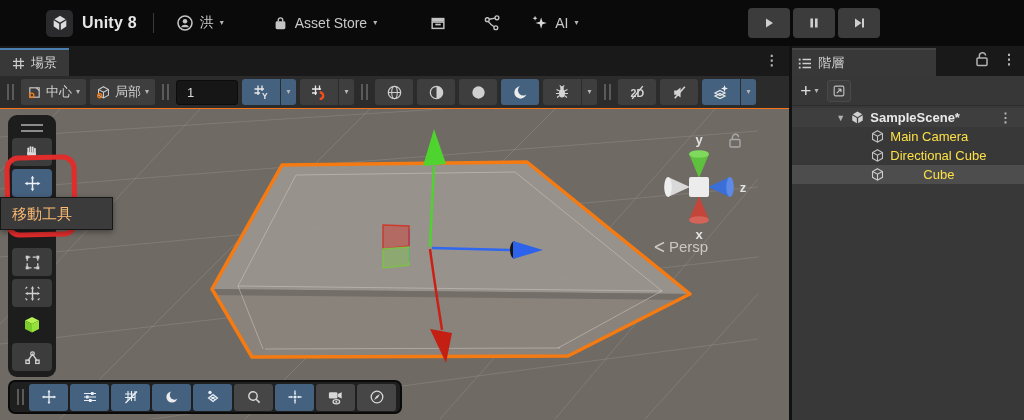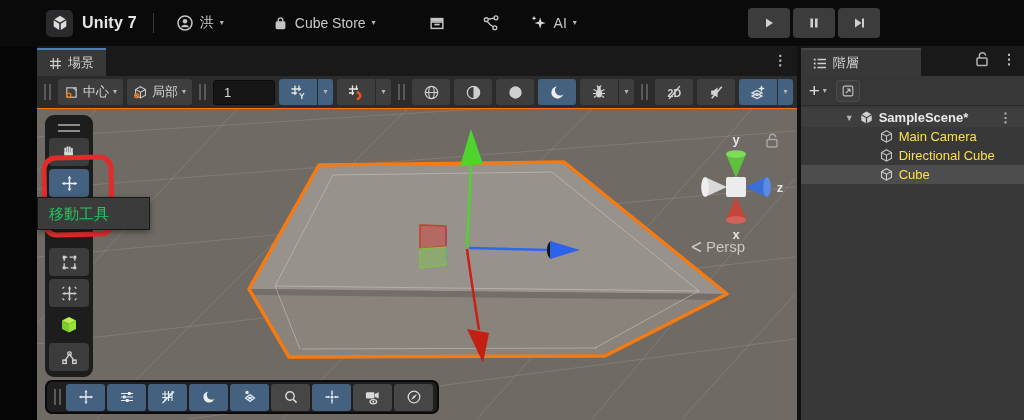--- a/index.html
+++ b/index.html
@@ -15,21 +15,21 @@
   .app-title { margin-left:9px; font-size:16px; font-weight:bold; color:#e6e6e6; letter-spacing:.2px;}
   .tb-sep { width:1px; height:20px; background:#3a3a3a; margin-left:16px; }
   .tb-item { display:flex; align-items:center; gap:6px; font-size:14px; color:#c9c9c9; cursor:default;}
   .caret { font-size:8px; color:#b5b5b5; line-height:1; }
   .play-controls { position:absolute; left:748px; top:8px; display:flex; gap:3px; }
   .pc-btn { width:42px; height:30px; background:#3c3c3c; border-radius:4px;
     display:flex; align-items:center; justify-content:center; }
 
   
   .workspace { position:absolute; top:46px; left:0; width:1024px; height:374px; display:flex; }
-  .scene-panel { width:892px; display:flex; flex-direction:column; background:#191919;margin-left:37px; }
+  .scene-panel { width:892px; display:flex; flex-direction:column; background:#191919; }
   .panel-divider { width:4px; background:#121212; }
   .hier-panel { width:262px; display:flex; flex-direction:column; background:#383838; }
 
   .tabrow { height:30px; background:#191919; position:relative; display:flex; align-items:flex-end; }
   .tab { height:28px; padding:0 12px; background:#383838; border-top:2px solid #4c7fae;
     display:flex; align-items:center; gap:6px; font-size:13px; color:#d8d8d8; }
   .tab.noaccent { border-top:2px solid #454545; }
   .tab-menu-dots { position:absolute; right:10px; top:6px; font-size:14px; color:#b5b5b5; font-weight:bold;}
   .hier-right-icons { position:absolute; right:8px; top:5px; display:flex; gap:12px; align-items:center;}
 
@@ -61,21 +61,21 @@
   .pal-handle { margin:9px auto 0; width:22px; height:8px;
     border-top:2px solid #8b8b8b; border-bottom:2px solid #8b8b8b; }
   .pal-btn { position:absolute; left:4px; width:40px; height:28px; background:#3c3c3c;
     border-radius:4px; display:flex; align-items:center; justify-content:center; }
   .pal-btn.sel { background:#44617f; }
   .pal-btn.plain { background:transparent; }
 
   .red-annotation { position:absolute; left:5px; top:46px; width:72px; height:82px;
     border:5px solid #e12c2c; border-radius:14px; z-index:40; transform:rotate(-1deg); }
   .tooltip { position:absolute; left:0; top:88px; width:113px; height:33px; background:#3b3b3b;
-    border:1px solid #171717; color:#22c55e; font-size:15px; line-height:31px; padding-left:11px;
+    border:1px solid #171717; color:#fdba74; font-size:15px; line-height:31px; padding-left:11px;
     z-index:50; box-shadow:0 2px 6px rgba(0,0,0,.4); }
 
   
   .bottom-toolbar { position:absolute; left:8px; top:271px; width:394px; height:34px;
     background:#1f1f1f; border:2px solid #0a0a0a; border-radius:7px; display:flex;
     align-items:center; padding:0 4px; gap:2px; z-index:30; }
   .bt-btn { width:39px; height:27px; border-radius:3px; display:flex; align-items:center; justify-content:center; }
   .bt-blue { background:#44617f; } .bt-gray { background:#464646; }
 
   
@@ -86,60 +86,60 @@
   .search-field { flex:1; height:22px; background:#282828; border:1px solid #1a1a1a; border-radius:11px;
     display:flex; align-items:center; padding:0 8px; gap:4px; }
   .search-input { flex:1; background:transparent; border:none; outline:none; color:#cfcfcf;
     font-size:12px; font-family:"Liberation Sans",sans-serif; }
   .search-input::placeholder { color:#7e7e7e; }
   .popout-btn { width:24px; height:22px; background:#3d3d3d; border:1px solid #4a4a4a; border-radius:3px;
     display:flex; align-items:center; justify-content:center; }
   .tree { flex:1; padding-top:2px; }
   .tree-row { height:19px; display:flex; align-items:center; font-size:13px; color:#fde047; position:relative; }
   .tree-row.scene-row { background:#3e3e3e; font-weight:bold; color:#eaeaea; }
-  .tree-row.selected { background:#4d4d4d; }
+  .tree-row.selected { background:#4d4d4d;gap:33px; }
   .tri { width:12px; margin-left:44px; font-size:9px; color:#b0b0b0; }
   .row-icon { margin-left:2px; display:flex; }
   .child-indent { margin-left:78px; }
   .row-label { margin-left:5px; }
   .row-dots { position:absolute; right:12px; font-size:13px; font-weight:bold; color:#b5b5b5; }
   svg { display:block; }
 </style>
 </head>
 <body>
 
 <div class="app">
 
   <div class="topbar">
     <div class="brand-logo">
       <svg width="18" height="18" viewBox="0 0 16 16">
         <polygon points="8,1.6 13,4.6 8,7.6 3,4.6" fill="#dcdcdc"></polygon>
         <polygon points="13.6,5.6 13.6,11.2 8.7,14.2 8.7,8.6" fill="#dcdcdc"></polygon>
         <polygon points="2.4,5.6 7.3,8.6 7.3,14.2 2.4,11.2" fill="#dcdcdc"></polygon>
       </svg>
     </div>
-    <div class="app-title">Unity 7</div>
+    <div class="app-title">Unity 8</div>
     <div class="tb-sep"></div>
 
     <div class="tb-item" style="margin-left:22px;">
       <svg width="18" height="18" viewBox="0 0 16 16">
         <circle cx="8" cy="8" r="6.2" fill="none" stroke="#c4c4c4" stroke-width="1.4"></circle>
         <circle cx="8" cy="6.4" r="2" fill="#c4c4c4"></circle>
         <path d="M4.3 11.8 a4.2 4.2 0 0 1 7.4 0" fill="#c4c4c4"></path>
       </svg>
       <span>洪</span>
       <span class="caret">▾</span>
     </div>
 
     <div class="tb-item" style="margin-left:48px;">
       <svg width="17" height="17" viewBox="0 0 16 16">
         <rect x="3.4" y="5.8" width="9.2" height="7.6" rx="1.4" fill="#c4c4c4"></rect>
         <path d="M5.9 6 V4.8 a2.1 2.1 0 0 1 4.2 0 V6" fill="none" stroke="#c4c4c4" stroke-width="1.3"></path>
       </svg>
-      <span>Cube Store</span>
+      <span>Asset Store</span>
       <span class="caret">▾</span>
     </div>
 
     <div class="tb-item" style="margin-left:52px;">
       <svg width="18" height="18" viewBox="0 0 16 16">
         <rect x="2.2" y="3.4" width="11.6" height="3.4" fill="#c4c4c4"></rect>
         <rect x="2.8" y="7.2" width="10.4" height="5.6" fill="none" stroke="#c4c4c4" stroke-width="1.3"></rect>
         <rect x="5.6" y="8.6" width="4.8" height="1.5" fill="#c4c4c4"></rect>
       </svg>
     </div>
@@ -531,21 +531,21 @@
             </svg>
           </div>
         </div>
       </div>
     </div>
 
     <div class="panel-divider"></div>
 
     <div class="hier-panel">
       <div class="tabrow">
-        <div class="tab noaccent" style="width:120px;">
+        <div class="tab noaccent" style="width:144px;padding-left:6px;">
           <svg width="14" height="13" viewBox="0 0 14 13">
             <path d="M4.5 2.5 H13 M4.5 6.5 H13 M4.5 10.5 H13" stroke="#cfcfcf" stroke-width="1.4"></path>
             <rect x="0.8" y="1.7" width="1.8" height="1.8" fill="#cfcfcf"></rect>
             <rect x="0.8" y="5.7" width="1.8" height="1.8" fill="#cfcfcf"></rect>
             <rect x="0.8" y="9.7" width="1.8" height="1.8" fill="#cfcfcf"></rect>
           </svg>
           <span>階層</span>
         </div>
         <div class="hier-right-icons">
           <svg width="15" height="16" viewBox="0 0 15 16">

